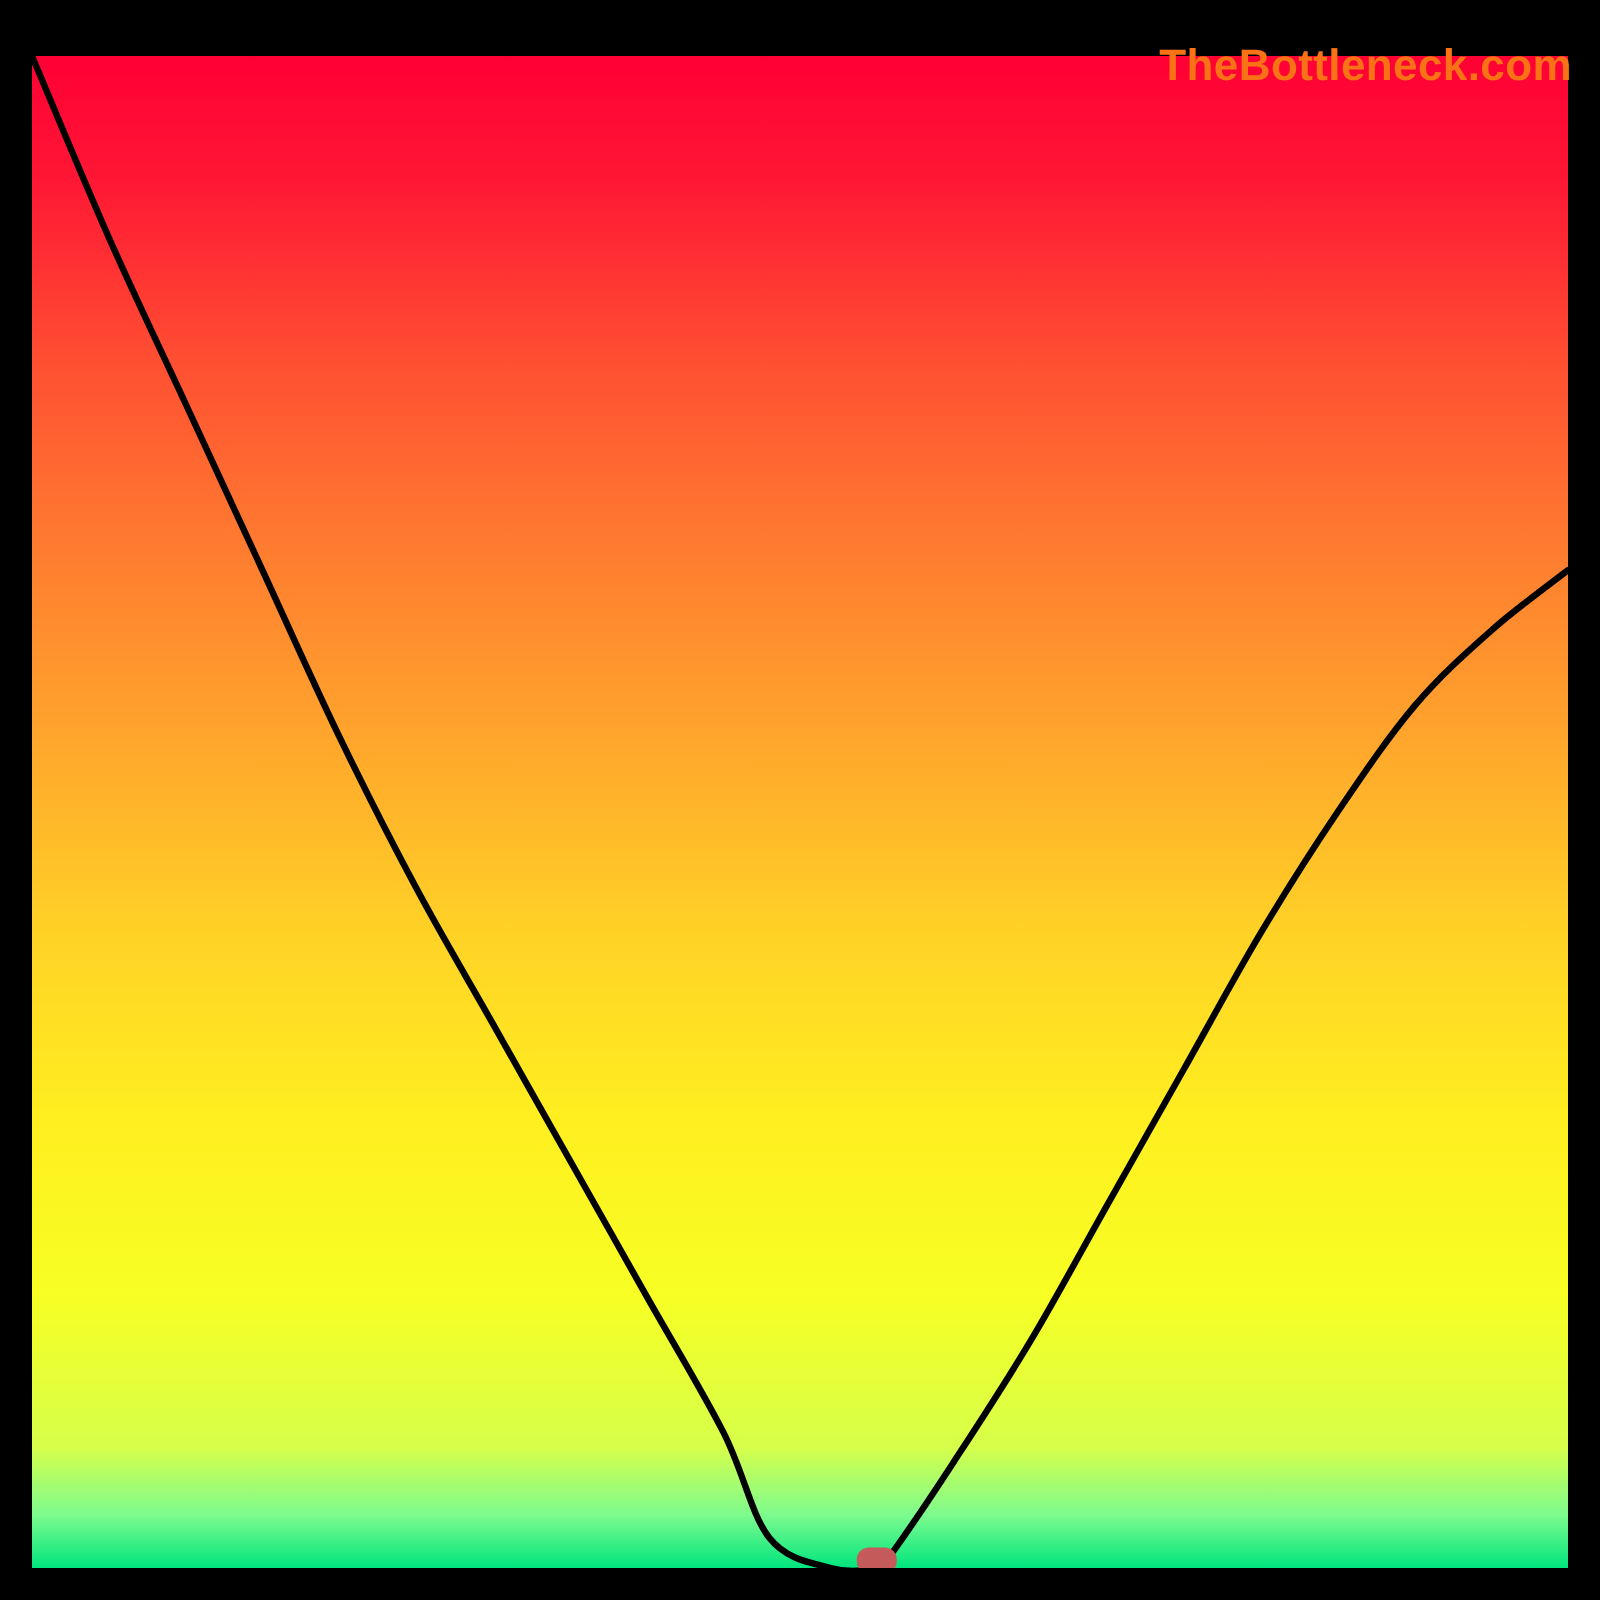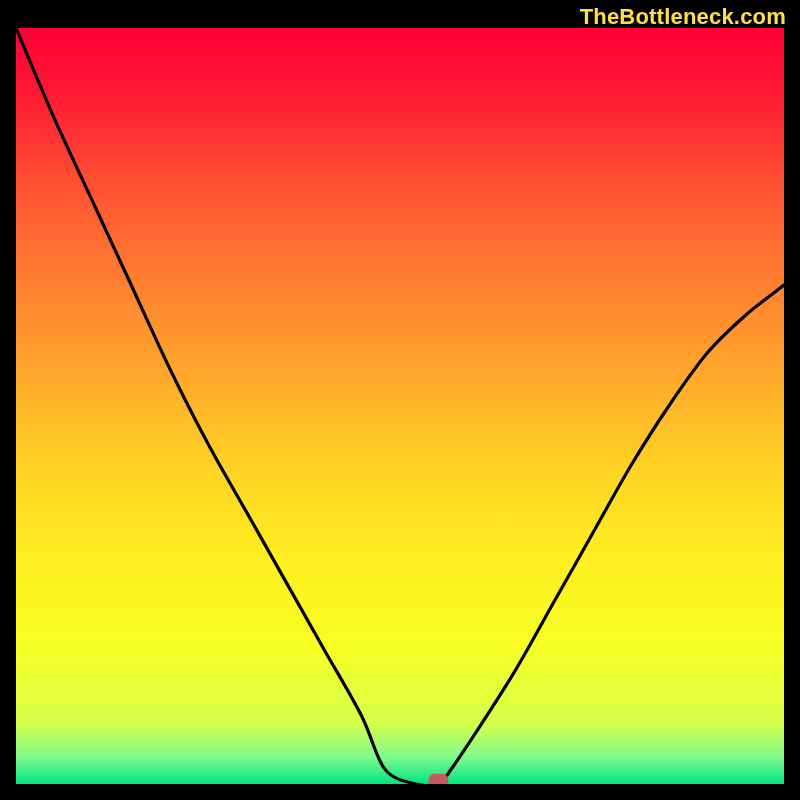--- a/index.html
+++ b/index.html
@@ -12,23 +12,23 @@
     font-family: Arial, Helvetica, sans-serif;
   }
   .outer {
     position: relative;
     width: 800px;
     height: 800px;
     background: #000;
   }
   .watermark {
     position: absolute;
-    top: 4px;
+    top: 20px;
     right: 14px;
-    color: #fde047;
+    color: #f97316;
     font-size: 22px;
     font-weight: 600;
     letter-spacing: 0.2px;
     z-index: 10;
     user-select: none;
   }
   .plot-wrap {
     position: absolute;
     left: 16px;
     top: 28px;

